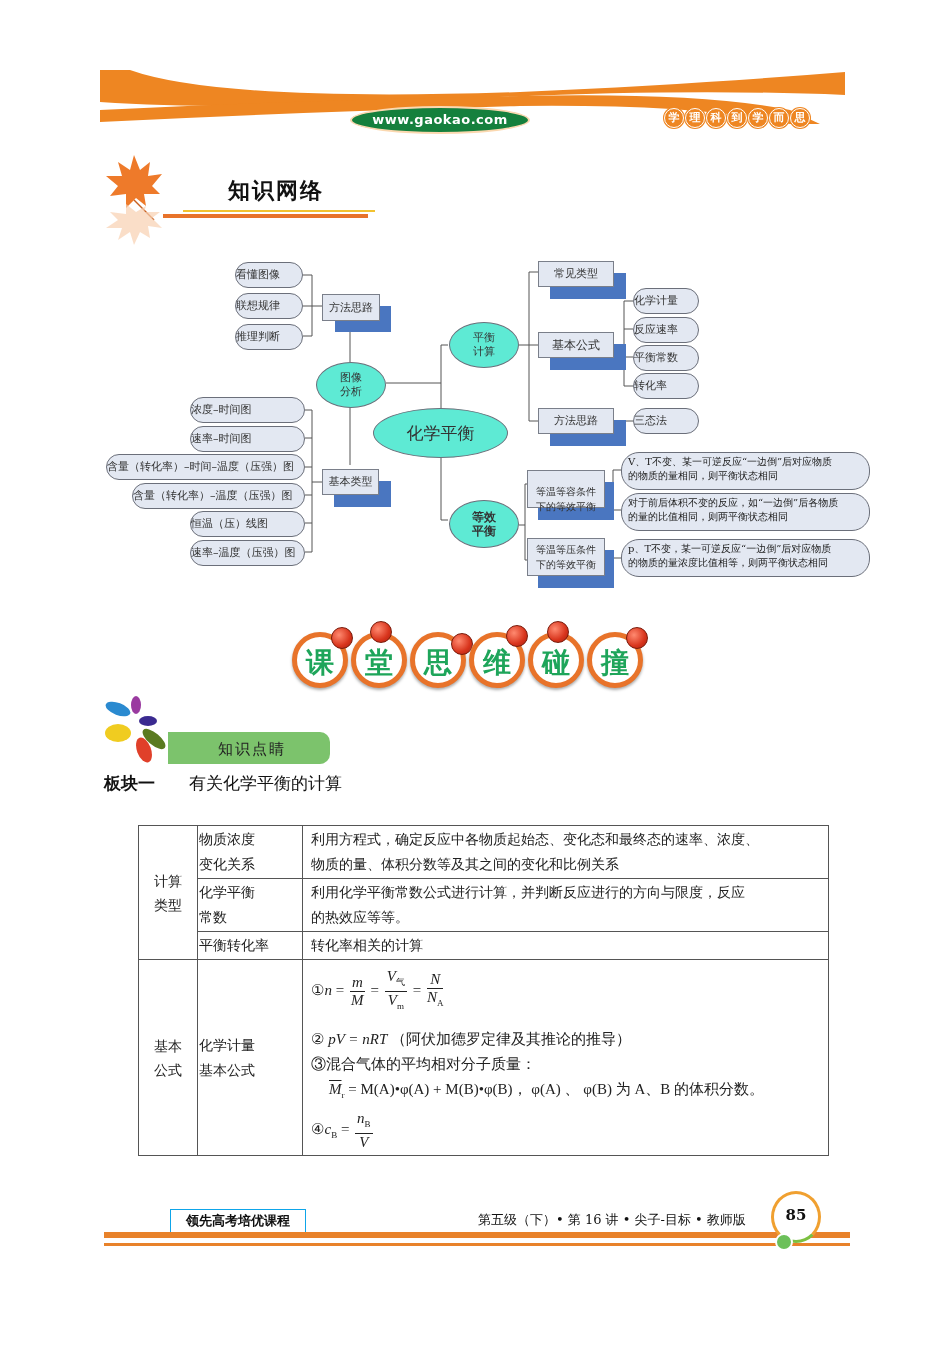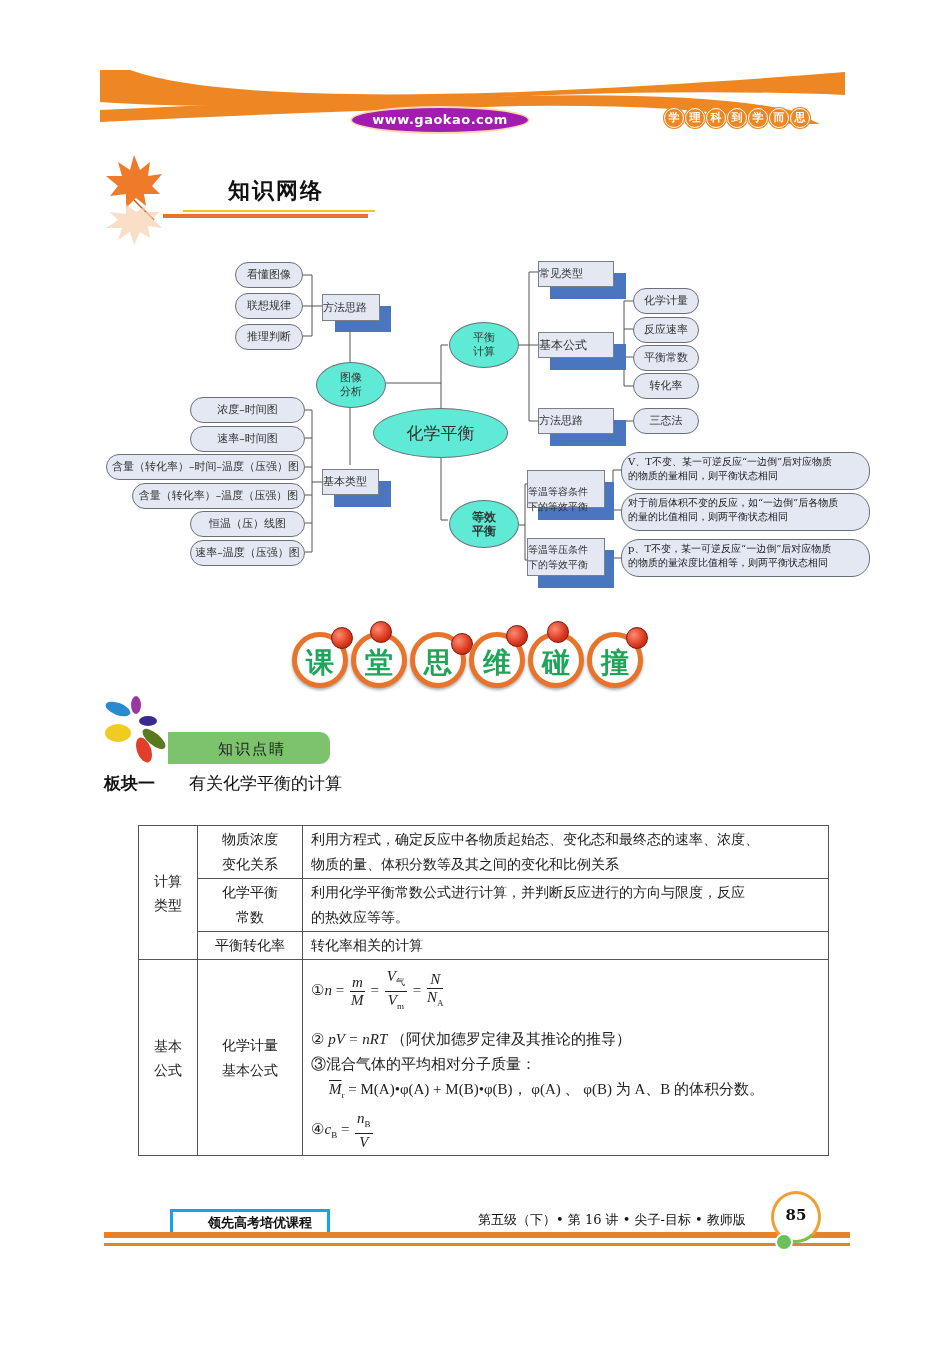--- a/index.html
+++ b/index.html
@@ -1,57 +1,57 @@
 <!DOCTYPE html>
 <html><head>
 <meta charset="utf-8">
 <style>
   html,body{margin:0;padding:0;background:#fff;}
   body{width:950px;height:1345px;position:relative;overflow:hidden;font-family:"DejaVu Serif","Liberation Serif",serif;color:#222;}
   .abs{position:absolute;}
   
   .hdr-svg{position:absolute;left:100px;top:62px;}
-  .url-pill{position:absolute;left:350px;top:106px;width:176px;height:24px;border-radius:50%;background:#a21caf;border:2px solid #fbd8b0;color:#fff;font-family:"DejaVu Sans",sans-serif;font-size:13px;font-weight:bold;text-align:center;line-height:24px;letter-spacing:0.5px;}
+  .url-pill{position:absolute;left:350px;top:106px;width:176px;height:24px;border-radius:50%;background:#15803d;border:2px solid #fbd8b0;color:#fff;font-family:"DejaVu Sans",sans-serif;font-size:13px;font-weight:bold;text-align:center;line-height:24px;letter-spacing:0.5px;}
   .motto{position:absolute;left:664px;top:108px;display:flex;gap:1px;}
   .motto span{width:18px;height:18px;border-radius:50%;background:#ee8622;border:1.5px solid #fff;box-shadow:0 0 0 1px #ee8622;color:#fff;font-family:"DejaVu Sans",sans-serif;font-size:11px;font-weight:bold;text-align:center;line-height:18px;}
   
   .sec-title{position:absolute;left:228px;top:176px;font-family:"DejaVu Sans",sans-serif;font-weight:bold;font-size:22px;letter-spacing:2px;color:#111;}
   .sec-line1{position:absolute;left:183px;top:210px;width:192px;height:2px;background:#f2c230;}
   .sec-line2{position:absolute;left:163px;top:214px;width:205px;height:4px;background:#e8732a;}
   
-  .pill{position:absolute;background:#e3e8f2;border:1px solid #6b6f7a;border-radius:14px;font-size:11px;text-align:center;color:#333;white-space:nowrap;box-sizing:border-box;}
+  .pill{position:absolute;background:#e3e8f2;border:1px solid #6b6f7a;border-radius:14px;font-size:11px;text-align:left;color:#333;white-space:nowrap;box-sizing:border-box;}
   .ell{position:absolute;background:#5eead4;border:1px solid #6b6f7a;border-radius:50%;font-size:11px;text-align:center;color:#333;box-sizing:border-box;display:flex;align-items:center;justify-content:center;line-height:14px;}
-  .box{position:absolute;background:#e3e8f2;border:1px solid #7a7f8a;font-size:11px;text-align:left;color:#333;box-sizing:border-box;z-index:2;}
+  .box{position:absolute;background:#e3e8f2;border:1px solid #7a7f8a;font-size:11px;text-align:center;color:#333;box-sizing:border-box;z-index:2;}
   .shadow{position:absolute;background:#4a76c0;z-index:1;}
   .bubble{position:absolute;background:#e3e8f2;border:1px solid #6b6f7a;border-radius:18px;font-size:10px;color:#222;box-sizing:border-box;padding:2px 6px;line-height:14px;}
   .lines{position:absolute;left:0;top:0;}
   
   .banner{position:absolute;left:292px;top:632px;display:flex;gap:3px;}
   .coin{position:relative;width:56px;height:56px;border-radius:50%;background:#fff;border:5px solid #e8732a;box-shadow:0 2px 3px #aaa;box-sizing:border-box;}
   .coin .ch{position:absolute;left:0;right:0;top:7px;text-align:center;font-family:"DejaVu Sans",sans-serif;font-weight:bold;font-size:28px;color:#1ea55a;}
   .coin .ball{position:absolute;width:20px;height:20px;border-radius:50%;background:radial-gradient(circle at 35% 35%,#ff8a70,#d8341c 60%,#a52010);border:1px solid #7a1a0a;}
   
   .tag{position:absolute;left:168px;top:732px;width:162px;height:32px;background:#7cc36c;border-radius:0 10px 10px 0;}
   .tag-text{position:absolute;left:218px;top:740px;font-family:"DejaVu Sans",sans-serif;font-size:15px;color:#222;letter-spacing:2px;}
   .block-title{position:absolute;left:104px;top:772px;font-family:"DejaVu Sans",sans-serif;font-size:17px;color:#111;}
   .block-title b{font-weight:bold;margin-right:34px;}
   
   table.main{position:absolute;left:138px;top:825px;width:691px;border-collapse:collapse;font-size:14px;}
   table.main td{border:1px solid #555;vertical-align:middle;}
   .c1{width:56px;text-align:center;font-family:"DejaVu Sans",sans-serif;line-height:24px;}
-  .c2{width:102px;text-align:center;font-family:Liberation Serif, serif;line-height:25px;}
+  .c2{width:102px;text-align:left;font-family:Liberation Serif, serif;line-height:25px;}
   .c3{padding:0 8px;line-height:25px;font-family:"DejaVu Serif",serif;font-size:14px;}
   .formula{font-family:"Liberation Serif","DejaVu Serif",serif;font-size:15px;}
   .frac{display:inline-block;vertical-align:middle;text-align:center;margin:0 2px;}
   .frac span{display:block;line-height:17px;}
   .frac .num{border-bottom:1px solid #222;padding:0 2px;}
   i{font-style:italic;}
   sub{font-size:9px;}
   
-  .ft-tag{position:absolute;left:170px;top:1209px;width:134px;height:22px;border:3px solid #0ea5e9;font-family:"DejaVu Sans",sans-serif;font-size:13px;font-weight:bold;text-align:center;line-height:22px;color:#111;padding-left:20px;}
+  .ft-tag{position:absolute;left:170px;top:1209px;width:134px;height:22px;border:1px solid #0ea5e9;font-family:"DejaVu Sans",sans-serif;font-size:13px;font-weight:bold;text-align:center;line-height:22px;color:#111;}
   .ft-text{position:absolute;left:478px;top:1211px;font-size:13px;color:#111;}
   .ft-bar1{position:absolute;left:104px;top:1232px;width:746px;height:6px;background:#e8822a;}
   .ft-bar2{position:absolute;left:104px;top:1243px;width:746px;height:3px;background:#e8822a;}
   .pg-ring{position:absolute;left:771px;top:1191px;width:50px;height:52px;border-radius:50%;border:3px solid #f0a030;border-bottom-color:#7cc040;background:#fff;box-sizing:border-box;}
   .pg-num{position:absolute;left:771px;top:1206px;width:50px;text-align:center;font-weight:bold;font-size:15px;color:#111;}
   .pg-dot{position:absolute;left:775px;top:1233px;width:14px;height:14px;border-radius:50%;background:#6cc05a;border:2px solid #fff;}
 </style>
 </head>
 <body>
 

